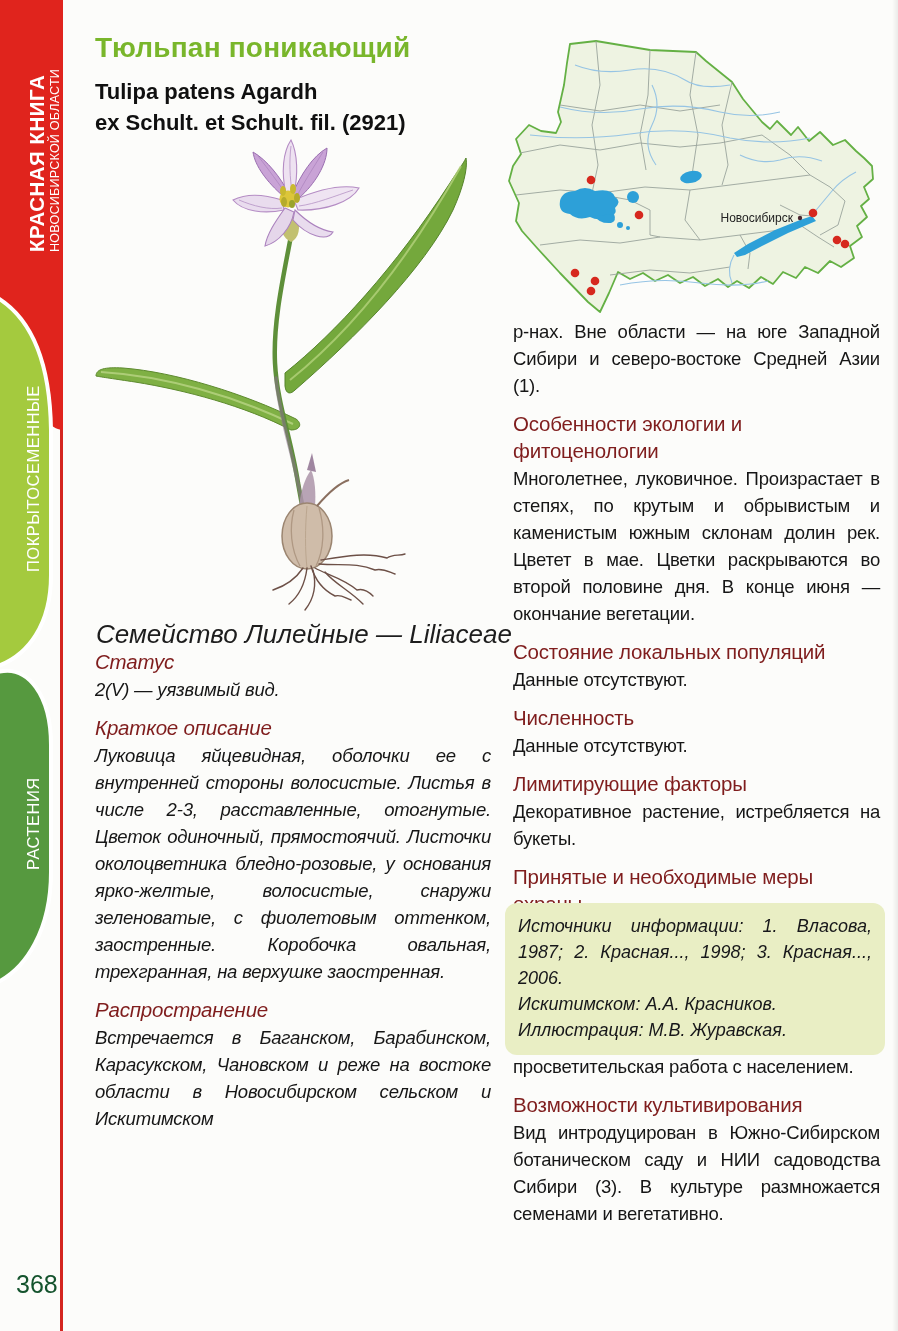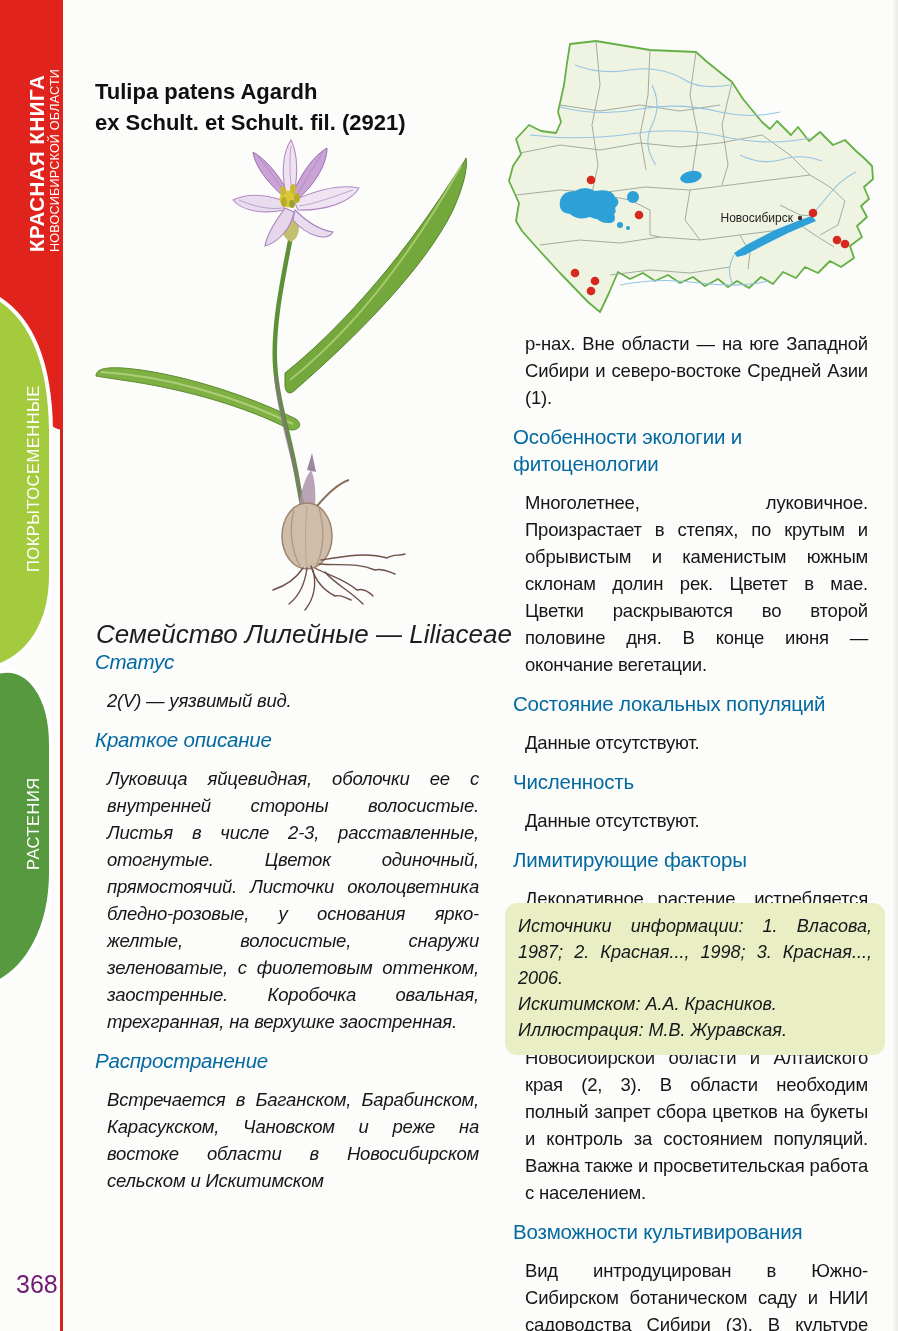--- a/index.html
+++ b/index.html
@@ -10,30 +10,30 @@
   svg text{font-family:"Liberation Sans",sans-serif;}
 
   .abs{position:absolute;}
   .title{left:95px;top:32px;font-size:28px;font-weight:bold;color:#79b62b;letter-spacing:.2px;}
   .latin{left:95px;top:76px;font-size:22px;font-weight:bold;line-height:31px;color:#101010;}
   .family{left:96px;top:619px;font-style:italic;font-size:26px;color:#1d1d1d;}
 
   .col{font-size:18.5px;line-height:27px;letter-spacing:-0.2px;text-align:justify;color:#161616;}
   .col-left{left:95px;top:648px;width:396px;font-style:italic;}
   .col-right{left:513px;top:318px;width:367px;}
-  .sec-h{font-size:20.5px;font-weight:normal;color:#0369a1;margin:11px 0 1px 0;text-align:left;letter-spacing:-0.2px;}
+  .sec-h{font-size:20.5px;font-weight:normal;color:#7f1d1d;margin:11px 0 1px 0;text-align:left;letter-spacing:-0.2px;}
   .sec-h.first{margin-top:0;}
-  .sec-p{margin:12px;}
+  .sec-p{margin:0;}
 
   .sources{left:505px;top:903px;width:380px;box-sizing:border-box;background:#e9eec4;
            padding:10px 13px 12px 13px;font-style:italic;font-size:18px;line-height:26px;
            color:#17171a;border-radius:12px;}
   .sources .just{text-align:justify;}
 
-  .pagenum{left:16px;top:1270px;font-size:25px;color:#701a75;}
+  .pagenum{left:16px;top:1270px;font-size:25px;color:#14532d;}
 </style>
 </head>
 <body>
 
 <div id="page">
 
   <svg class="abs" style="left:0;top:0" width="72" height="1331" viewBox="0 0 72 1331">
 
     <rect x="60" y="0" width="3" height="1331" fill="#d42620"></rect>
 
@@ -42,20 +42,21 @@
     <path d="M-2,298 C30,318 50,360 51,430 L51,575 C51,625 28,655 -2,666 Z" fill="#a4ca3e" stroke="#ffffff" stroke-width="4"></path>
 
     <path d="M-2,672 C28,664 51,696 51,745 L51,872 C51,930 26,968 -2,982 Z" fill="#56993f" stroke="#ffffff" stroke-width="4"></path>
 
     <text transform="translate(44 252) rotate(-90)" font-size="20.5" font-weight="bold" letter-spacing="0.5" fill="#ffffff">КРАСНАЯ КНИГА</text>
     <text transform="translate(59 252) rotate(-90)" font-size="12.6" letter-spacing="0.2" fill="#ffffff">НОВОСИБИРСКОЙ ОБЛАСТИ</text>
     <text transform="translate(39 572) rotate(-90)" font-size="16.5" letter-spacing="0.5" fill="#ffffff">ПОКРЫТОСЕМЕННЫЕ</text>
     <text transform="translate(39 870) rotate(-90)" font-size="16.5" letter-spacing="0.5" fill="#ffffff">РАСТЕНИЯ</text>
   </svg>
 
+  <div class="abs title">Тюльпан поникающий</div>
   <div class="abs latin">
     <div>Tulipa patens Agardh</div>
     <div>ex Schult. et Schult. fil. (2921)</div>
   </div>
 
   <svg class="abs" style="left:500px;top:25px" width="390" height="290" viewBox="0 0 390 290">
 
     <path d="M70,19 L96,16 L150,25 L196,27 L206,36 L232,57 L243,74 L262,97
          L270,104 L277,96 L291,110 L298,102 L309,116 L320,107 L333,120 L345,115
          L356,126 L364,133 L372,141 L373,154 L364,162 L369,174 L361,181 L367,192

